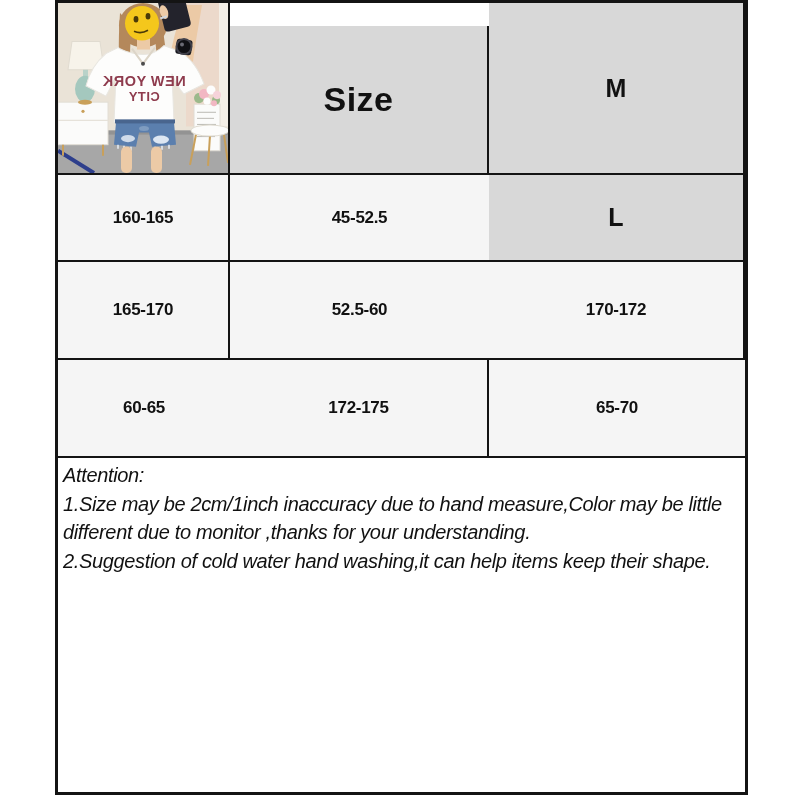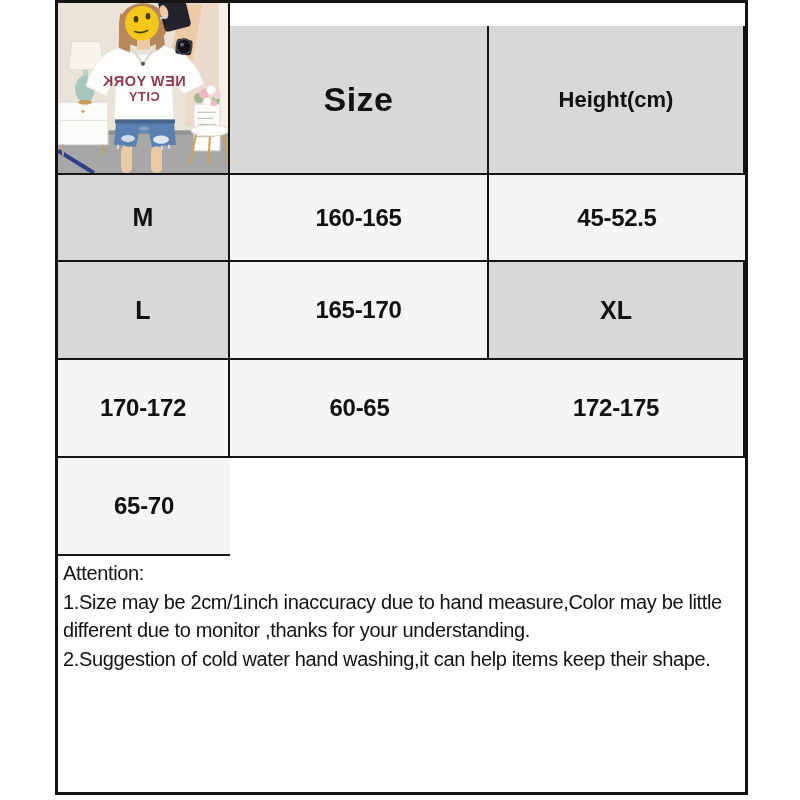--- a/index.html
+++ b/index.html
@@ -18,23 +18,23 @@
   .bb{border-bottom-width:2px;}
   .photo-cell{padding:0;overflow:hidden;background:#eae3d7;align-items:stretch;justify-content:stretch;}
   .photo-cell svg{display:block;width:100%;height:100%;}
   .title-cell{grid-column:2/4;background:var(--title-bg);position:relative;
     font-weight:bold;font-size:25px;letter-spacing:0.2px;}
   .corner-marker{position:absolute;left:-2px;top:-3px;width:12px;height:9px;
     background:var(--marker-green);clip-path:polygon(0 0,100% 0,32% 100%);}
   .col-head{background:var(--header-bg);font-weight:bold;font-size:22px;margin-top:23px;}
   .size-head{font-size:34px;letter-spacing:0.5px;}
   .row-size{background:var(--header-bg);font-weight:bold;font-size:25px;}
-  .row-val{background:var(--cell-bg);font-weight:bold;font-size:24px;letter-spacing:-0.3px;}
+  .row-val{background:var(--cell-bg);font-weight:bold;font-size:17px;letter-spacing:-0.3px;}
   .attention{grid-column:1/4;background:#fff;display:block;text-align:left;
-    padding:3px 8px 0 5px;font-size:20px;line-height:28.5px;letter-spacing:-0.35px;}
+    padding:3px 8px 0 5px;font-size:20px;line-height:28.5px;letter-spacing:-0.35px;font-style:italic;}
 </style>
 </head>
 <body>
 
 <div class="canvas">
   <div class="sheet">
 
     <div class="cell photo-cell br bb">
       <svg viewBox="0 0 170 168" preserveAspectRatio="none">
 
@@ -116,30 +116,29 @@
           <ellipse cx="86" cy="124" rx="5" ry="2.5" fill="#7f9cc0"></ellipse>
           <path d="M60,140 l0,4 M66,141 l0,4 M73,142 l0,4 M97,142 l0,4 M104,141 l0,4 M111,140 l0,4" stroke="#e8eef6" stroke-width="1.5"></path>
           <rect x="63" y="142" width="11" height="26" rx="5" fill="#eccaa6"></rect>
           <rect x="93" y="142" width="11" height="26" rx="5" fill="#eccaa6"></rect>
         </g>
       </svg>
     </div>
 
 
     <div class="cell col-head size-head br bb">Size</div>
-    <div class="cell col-head br bb">Height(cm)</div>
 
     <div class="cell row-size br bb">M</div>
     <div class="cell row-val br bb">160-165</div>
     <div class="cell row-val bb">45-52.5</div>
 
     <div class="cell row-size br bb">L</div>
     <div class="cell row-val br bb">165-170</div>
+    <div class="cell row-val bb">52.5-60</div>
 
-    <div class="cell row-size br bb">XL</div>
     <div class="cell row-val br bb">170-172</div>
     <div class="cell row-val bb">60-65</div>
 
     <div class="cell row-val br bb">172-175</div>
     <div class="cell row-val bb">65-70</div>
 
     <div class="cell attention">
       <div>Attention:</div>
       <div>1.Size may be 2cm/1inch inaccuracy due to hand measure,Color may be little different due to monitor ,thanks for your understanding.</div>
       <div>2.Suggestion of cold water hand washing,it can help items keep their shape.</div>

